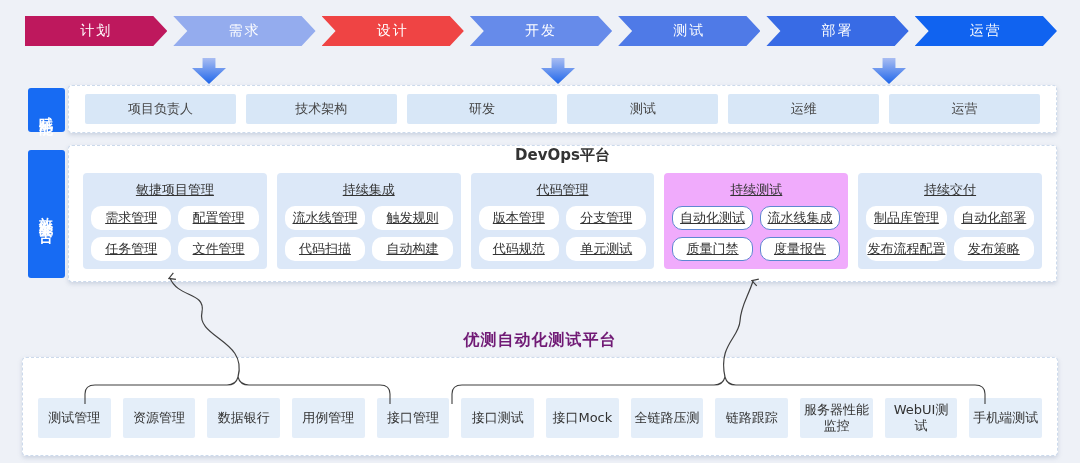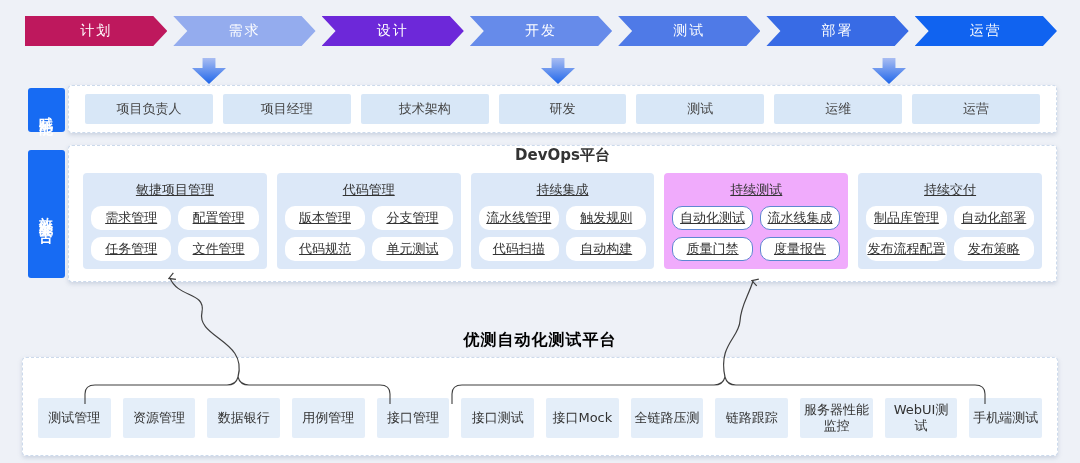--- a/index.html
+++ b/index.html
@@ -70,21 +70,21 @@
   .group-items{display:grid;grid-template-columns:1fr 1fr;gap:7px;}
   .feature-item{
     background:#fff;border-radius:10px;height:24px;
     display:flex;align-items:center;justify-content:center;
     font-size:13px;color:#333;box-sizing:border-box;
   }
   .feature-group.highlight .feature-item{border:1px solid #5f87d2;}
   
   .utest-title{
     position:absolute;left:0;right:0;top:330px;text-align:center;
-    font-size:16px;font-weight:bold;color:#000000;letter-spacing:1px;
+    font-size:16px;font-weight:bold;color:#701a75;letter-spacing:1px;
   }
   .utest-panel{
     position:absolute;left:22px;top:357px;width:1036px;height:99px;
     background:#fff;border:1px dashed #ccdaec;border-radius:4px;
     box-shadow:0 2px 4px rgba(140,155,180,.35);box-sizing:border-box;
   }
   .utest-items{
     position:absolute;left:38px;right:38px;top:398px;
     display:flex;gap:12px;
   }
@@ -99,35 +99,34 @@
     position:absolute;left:0;top:0;width:1080px;height:463px;
     pointer-events:none;z-index:5;
   }
 </style>
 </head>
 <body>
 
 <div class="stage-flow">
     <div class="stage first" style="background: #be185d;">计划</div>
     <div class="stage" style="background: rgb(148, 172, 238);">需求</div>
-    <div class="stage" style="background: #6d28d9;">设计</div>
+    <div class="stage" style="background: #ef4444;">设计</div>
     <div class="stage" style="background: rgb(102, 139, 234);">开发</div>
     <div class="stage" style="background: rgb(79, 122, 231);">测试</div>
     <div class="stage" style="background: rgb(56, 107, 229);">部署</div>
     <div class="stage" style="background: rgb(16, 99, 240);">运营</div>
   </div>
 
 <div class="down-arrow da1"></div>
 <div class="down-arrow da2"></div>
 <div class="down-arrow da3"></div>
 
 <div class="side-label empower-label">赋能</div>
 <div class="panel empower-panel">
     <div class="role-chip">项目负责人</div>
-    <div class="role-chip">项目经理</div>
     <div class="role-chip">技术架构</div>
     <div class="role-chip">研发</div>
     <div class="role-chip">测试</div>
     <div class="role-chip">运维</div>
     <div class="role-chip">运营</div>
   </div>
 
 <div class="side-label devops-label">效能平台</div>
 <div class="panel devops-panel">
   <div class="devops-title">DevOps平台</div>
@@ -135,35 +134,35 @@
       <div class="feature-group">
         <div class="group-title">敏捷项目管理</div>
         <div class="group-items">
           <div class="feature-item">需求管理</div>
           <div class="feature-item">配置管理</div>
           <div class="feature-item">任务管理</div>
           <div class="feature-item">文件管理</div>
         </div>
       </div>
       <div class="feature-group">
+        <div class="group-title">持续集成</div>
+        <div class="group-items">
+          <div class="feature-item">流水线管理</div>
+          <div class="feature-item">触发规则</div>
+          <div class="feature-item">代码扫描</div>
+          <div class="feature-item">自动构建</div>
+        </div>
+      </div>
+      <div class="feature-group">
         <div class="group-title">代码管理</div>
         <div class="group-items">
           <div class="feature-item">版本管理</div>
           <div class="feature-item">分支管理</div>
           <div class="feature-item">代码规范</div>
           <div class="feature-item">单元测试</div>
-        </div>
-      </div>
-      <div class="feature-group">
-        <div class="group-title">持续集成</div>
-        <div class="group-items">
-          <div class="feature-item">流水线管理</div>
-          <div class="feature-item">触发规则</div>
-          <div class="feature-item">代码扫描</div>
-          <div class="feature-item">自动构建</div>
         </div>
       </div>
       <div class="feature-group highlight">
         <div class="group-title">持续测试</div>
         <div class="group-items">
           <div class="feature-item">自动化测试</div>
           <div class="feature-item">流水线集成</div>
           <div class="feature-item">质量门禁</div>
           <div class="feature-item">度量报告</div>
         </div>

